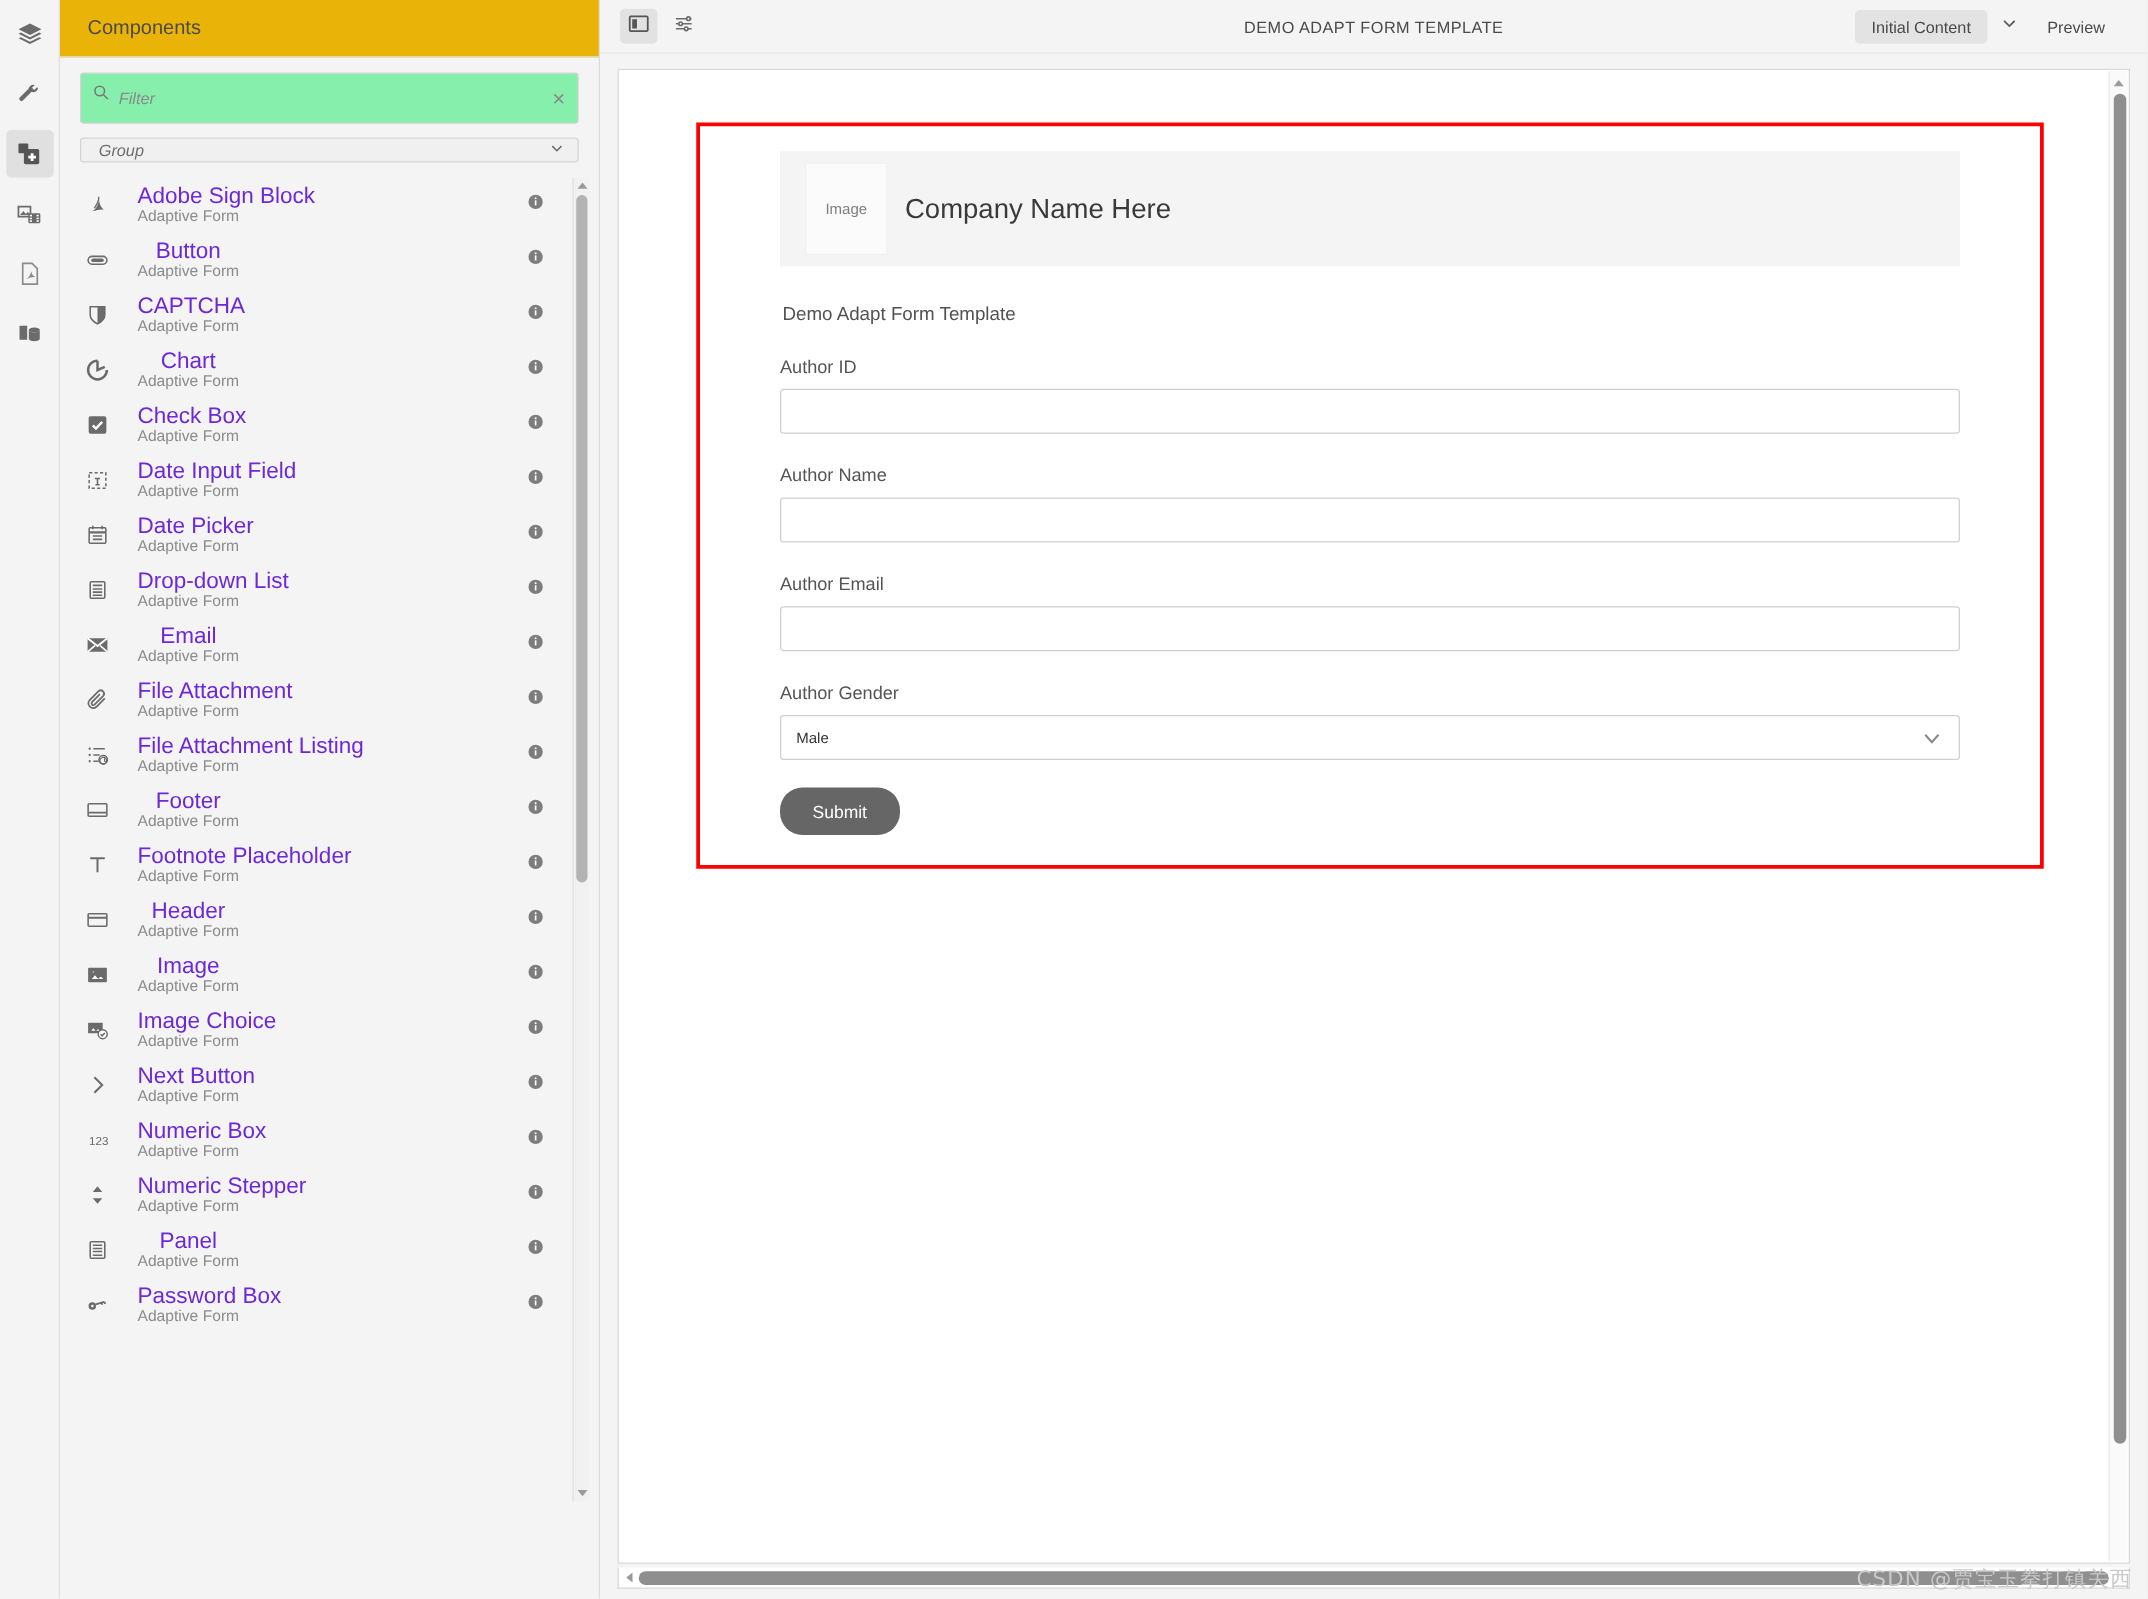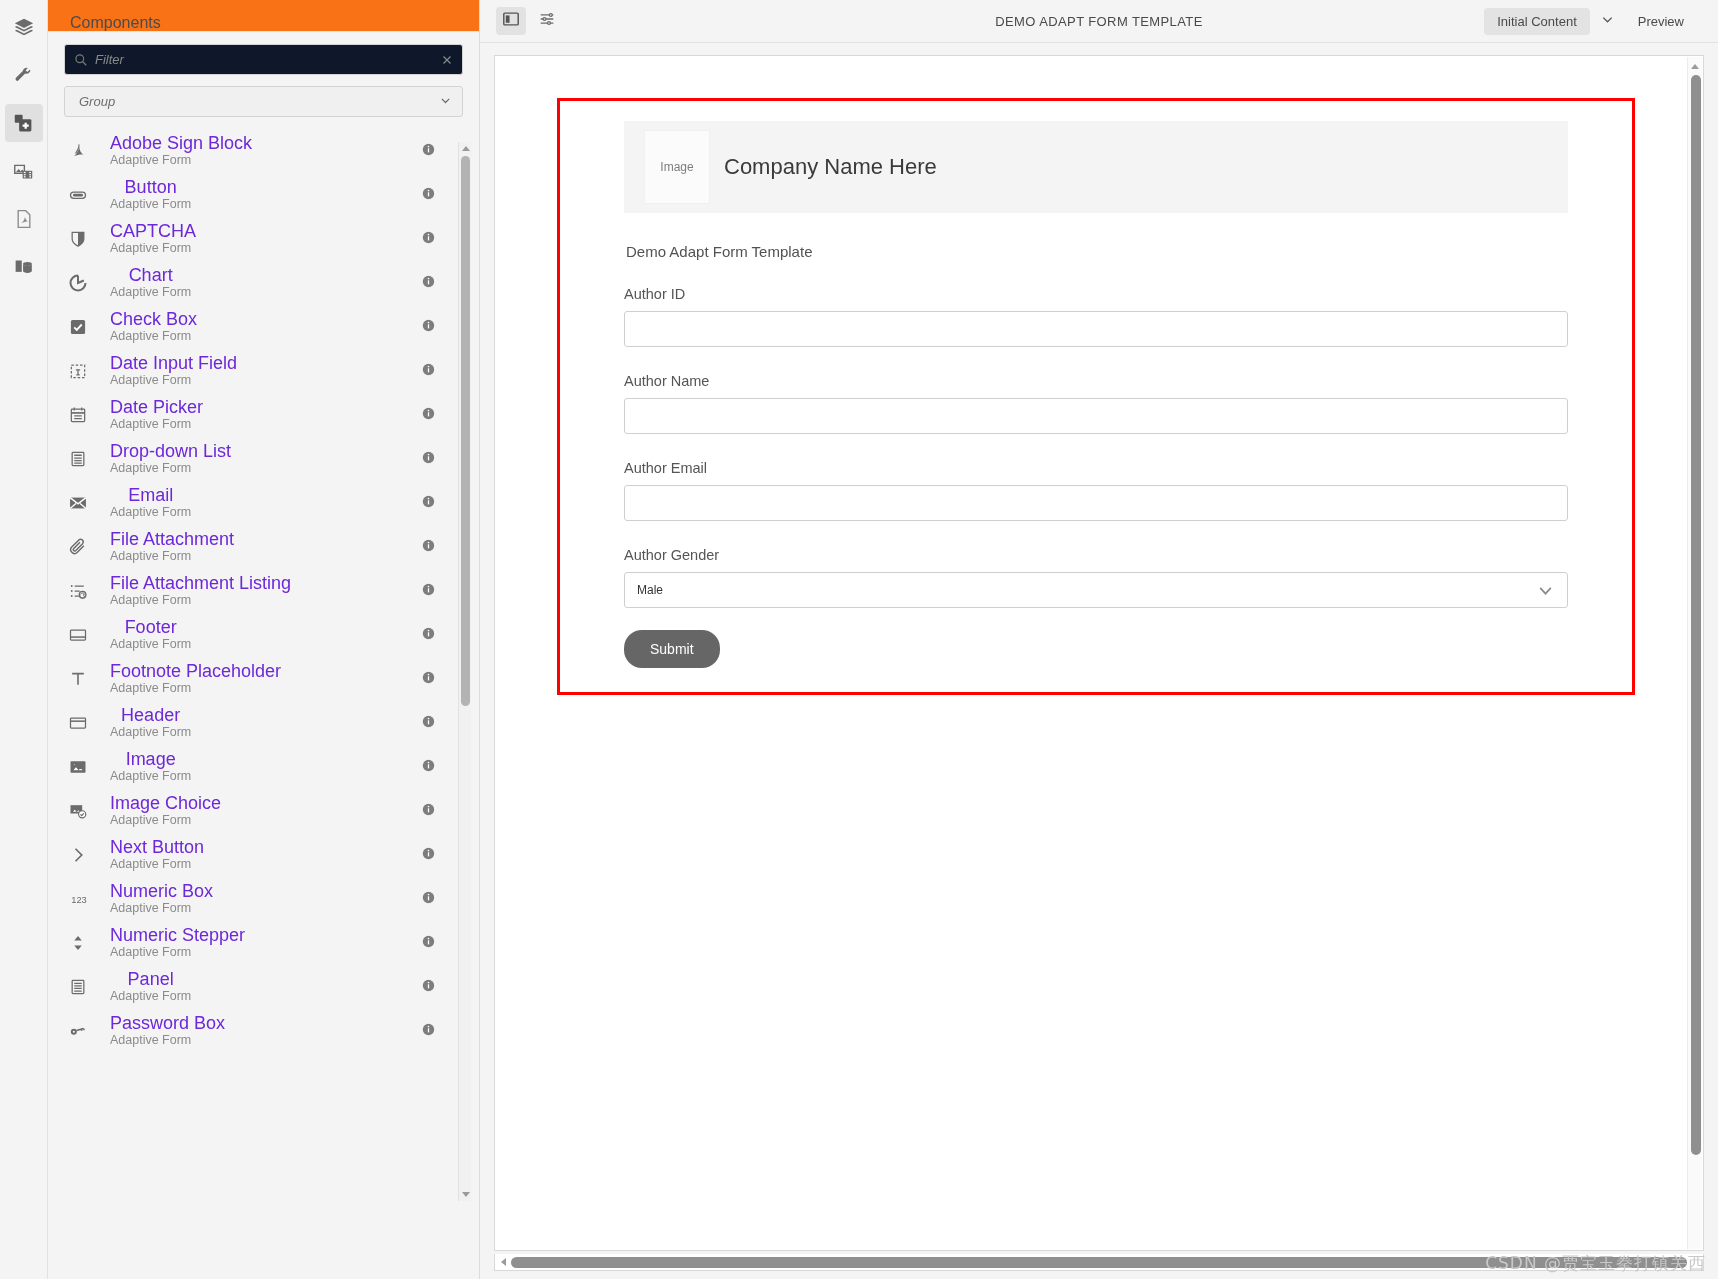--- a/index.html
+++ b/index.html
@@ -29,47 +29,47 @@
 
   
   .panel {
     width: 432px; flex: 0 0 432px;
     background: #f4f4f4;
     border-right: 1px solid #dcdcdc;
     display: flex; flex-direction: column;
     position: relative;
   }
   .panel-title {
-    height: 32px; line-height: 46px;
+    height: 46px; line-height: 46px;
     padding-left: 22px;
     font-size: 16px; color: #4b4b4b;
     border-bottom: 1px solid #e3e3e3;
-    background: #f97316;
+    background: #eab308;
   }
   .panel-controls { padding: 12px 16px 4px 16px; }
   .filter-box {
     position: relative;
-    height: 31px; background: #0f172a;
+    height: 41px; background: #86efac;
     border: 1px solid #d3d3d3; border-radius: 3px;
     display: flex; align-items: center;
   }
   .filter-box .mag { position:absolute; left: 9px; top: 8px; }
   .filter-input {
     flex: 1; border: none; outline: none; background: transparent;
     font-family: "Liberation Sans", sans-serif;
     font-size: 13px; font-style: italic; color: #6e6e6e;
     padding-left: 30px; padding-right: 28px;
   }
   .filter-input::placeholder { color: #8a8a8a; font-style: italic; opacity:1; }
   .clear-x {
     position: absolute; right: 8px; top: 50%; transform: translateY(-50%);
     width: 14px; height: 14px; cursor: pointer;
   }
   .group-select {
-    margin-top: 11px; height: 31px;
+    margin-top: 11px; height: 20px;
     background: #f0f0f0; border: 1px solid #d3d3d3; border-radius: 3px;
     display: flex; align-items: center; justify-content: space-between;
     padding: 0 10px 0 14px;
     font-size: 13px; font-style: italic; color: #6e6e6e;
     cursor: pointer;
   }
 
   
   .list-wrap { flex: 1; position: relative; overflow: hidden; margin-top: 8px; }
   .comp-list { position:absolute; inset:0 14px 0 0; overflow: hidden; }

